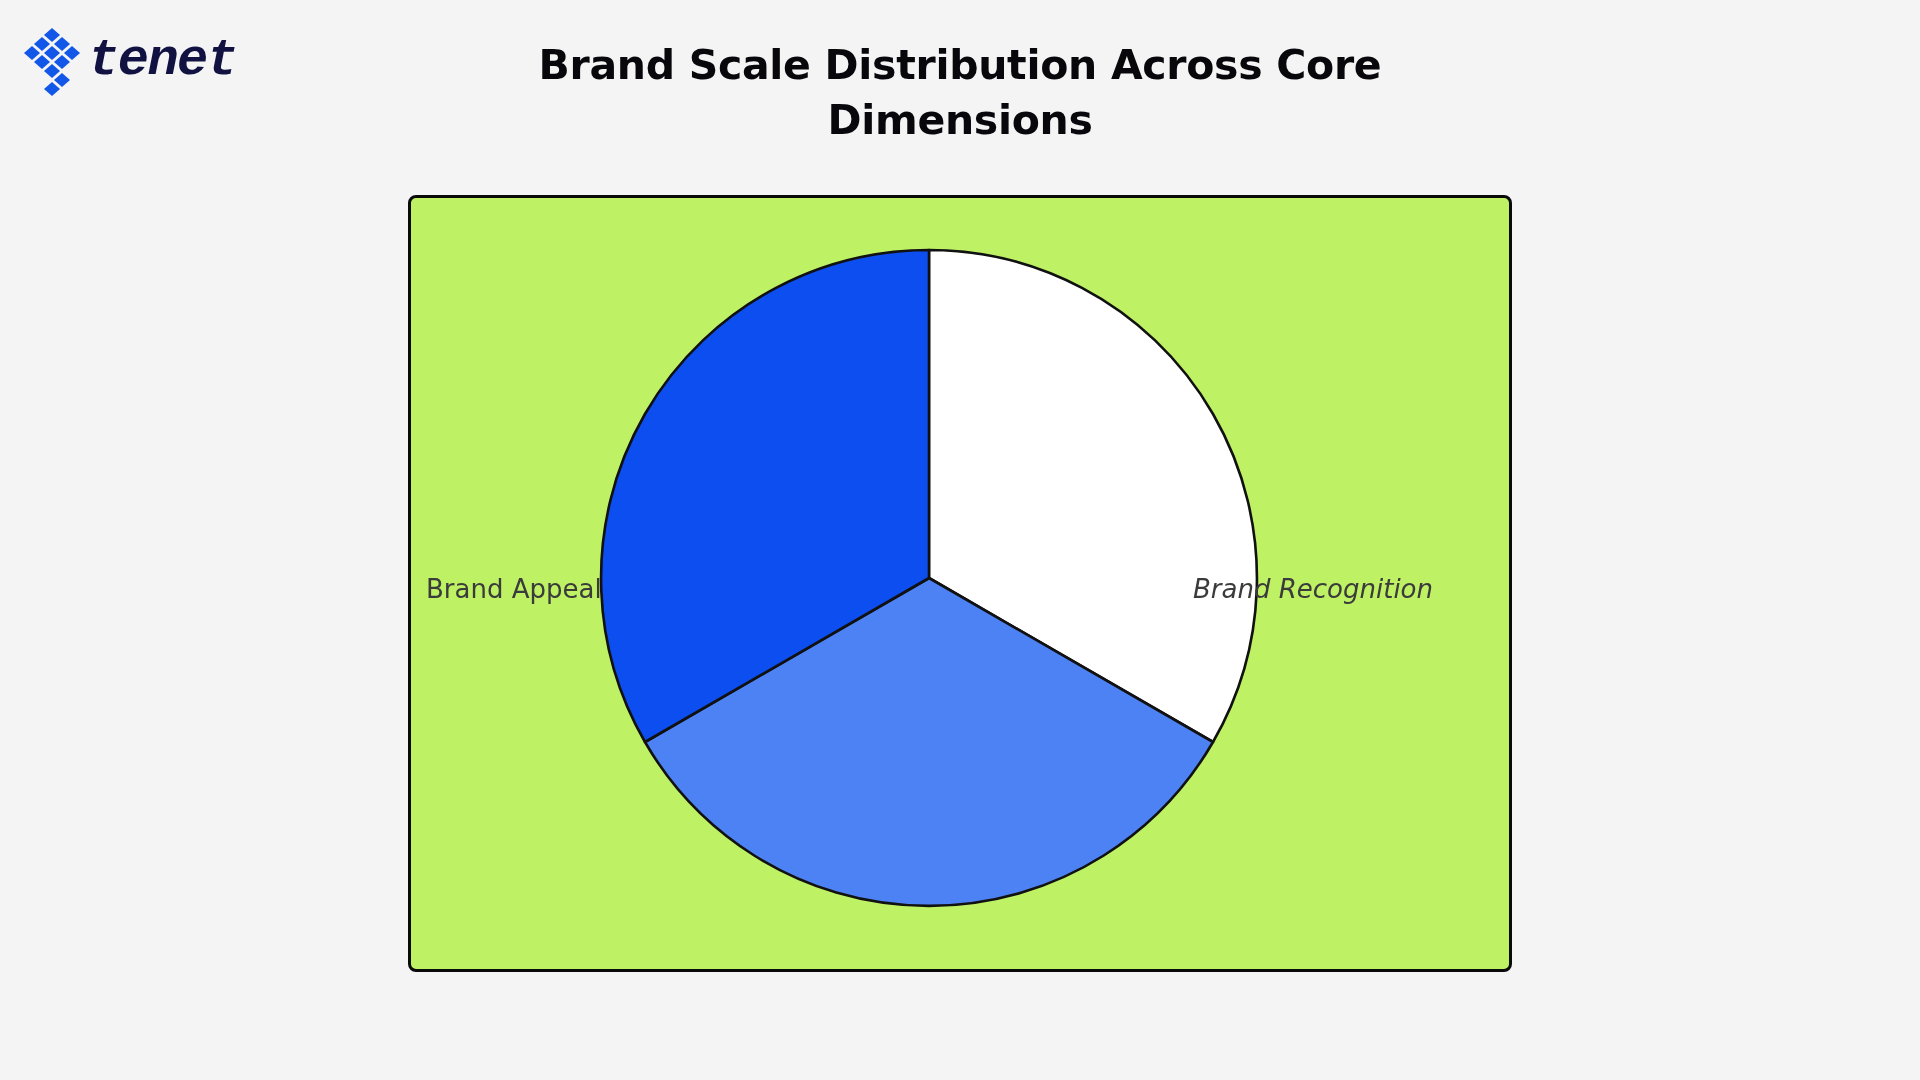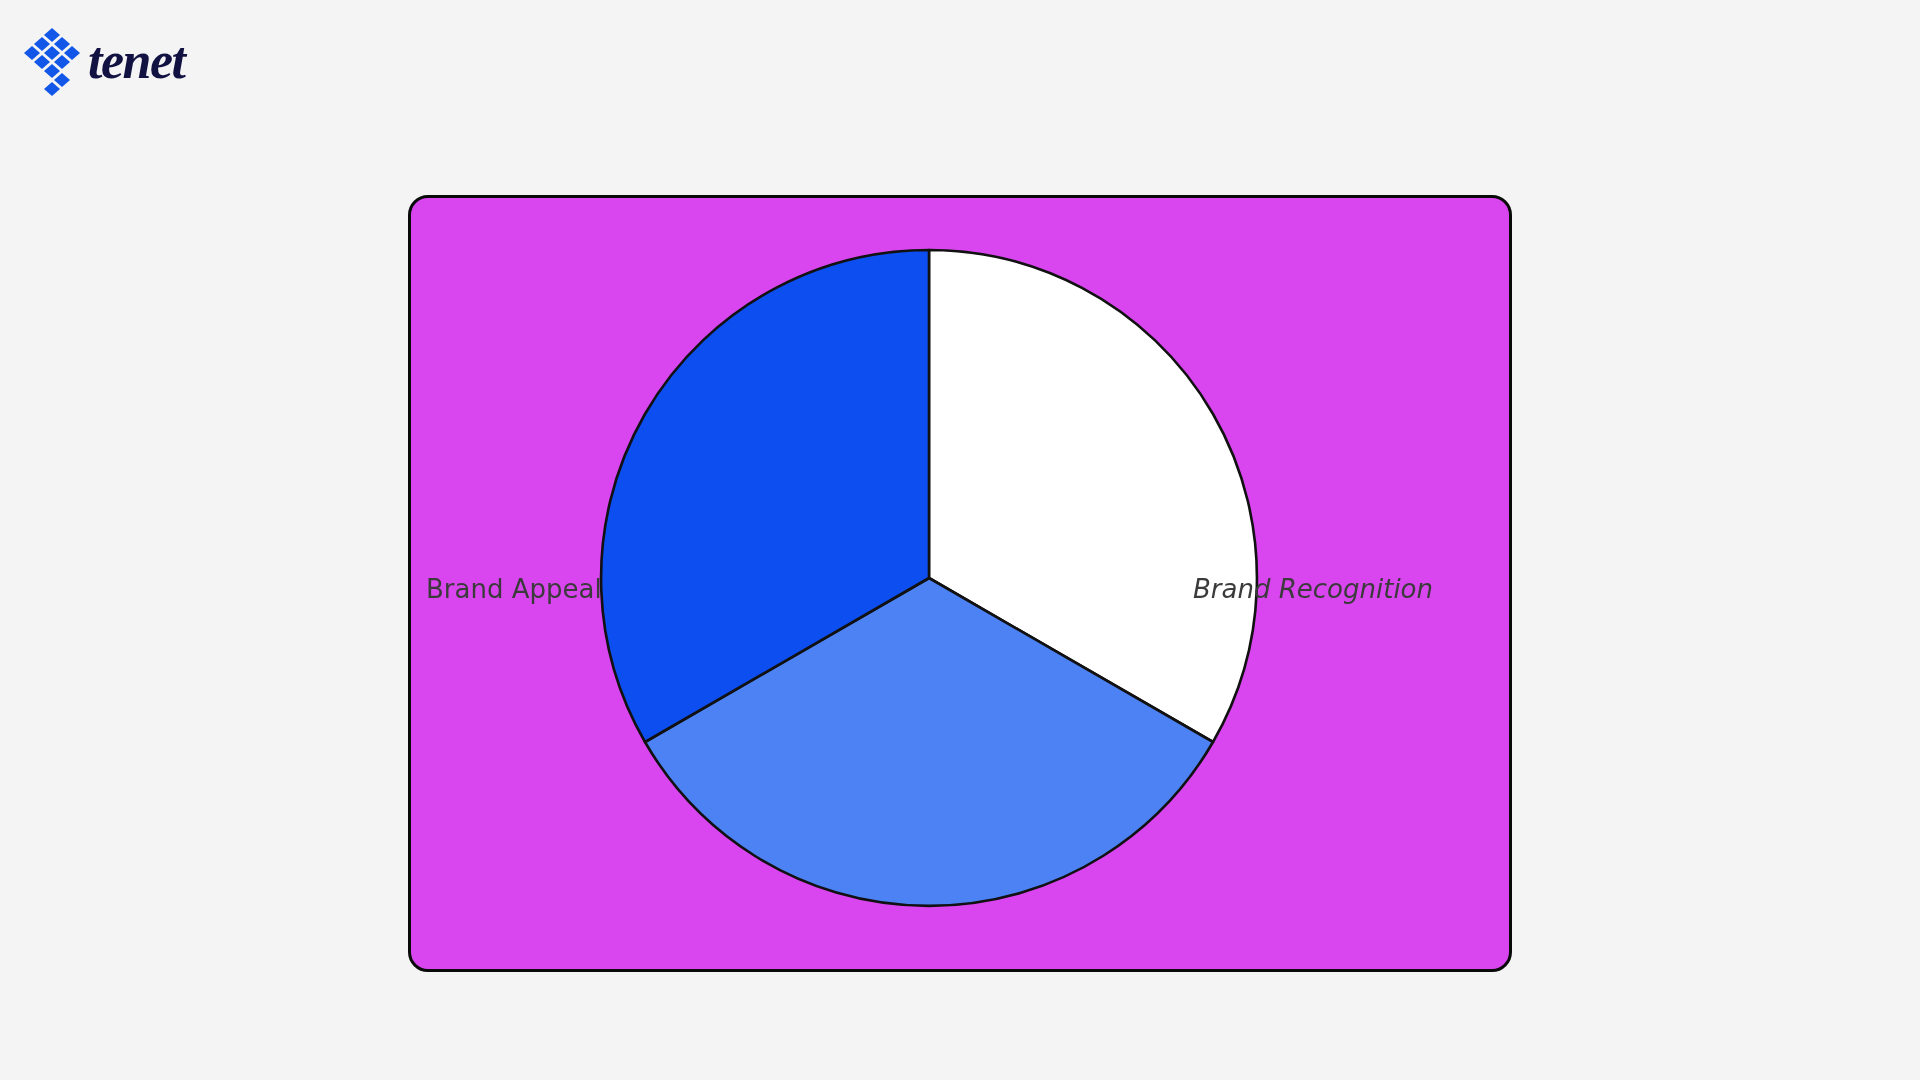--- a/index.html
+++ b/index.html
@@ -23,21 +23,21 @@
     display: flex;
     align-items: center;
     gap: 6px;
   }
   #brand-logo .logo-mark {
     width: 62px;
     height: 70px;
     display: block;
   }
   #brand-logo .logo-wordmark {
-    font-family: Liberation Serif, serif;
+    font-family: Liberation Mono, monospace;
     font-size: 52px;
     font-weight: bold;
     font-style: italic;
     color: #111142;
     letter-spacing: -1.5px;
     line-height: 1;
     margin-left: -2px;
   }
 
   
@@ -55,23 +55,23 @@
     letter-spacing: -0.3px;
   }
 
   
   #chart-card {
     position: absolute;
     left: 408px;
     top: 195px;
     width: 1104px;
     height: 777px;
-    background: #d946ef;
+    background: #bef264;
     border: 3px solid #0a0a0a;
-    border-radius: 20px;
+    border-radius: 8px;
     box-sizing: border-box;
   }
 
   
   #pie-figure {
     position: absolute;
     left: 0;
     top: 0;
     width: 1104px;
     height: 777px;
@@ -116,21 +116,22 @@
       <polygon points="30,38 38,45 30,52 22,45"></polygon>
       <polygon points="40,47 48,54 40,61 32,54"></polygon>
       <polygon points="30,56 38,63 30,70 22,63"></polygon>
       <polygon points="20,11 28,18 20,25 12,18"></polygon>
     </g>
   </svg>
   <span class="logo-wordmark">tenet</span>
 </div>
 
 <div id="chart-title">
-  <br>
+  <span>Brand Scale Distribution Across Core</span><br>
+  <span>Dimensions</span>
 </div>
 
 <div id="chart-card">
   <div id="pie-figure">
 
     <svg width="1104" height="777" viewBox="0 0 1104 777">
 
       <path d="M 518 380 L 518 52 A 328 328 0 0 1 802 544 Z" fill="#ffffff" stroke="#111111" stroke-width="2.6" stroke-linejoin="round"></path>
 
       <path d="M 518 380 L 802 544 A 328 328 0 0 1 234 544 Z" fill="#4d82f5" stroke="#111111" stroke-width="2.6" stroke-linejoin="round"></path>

